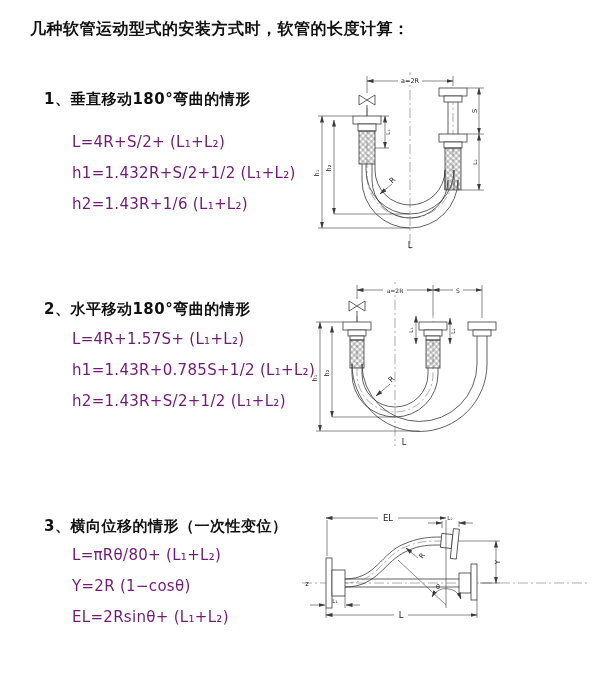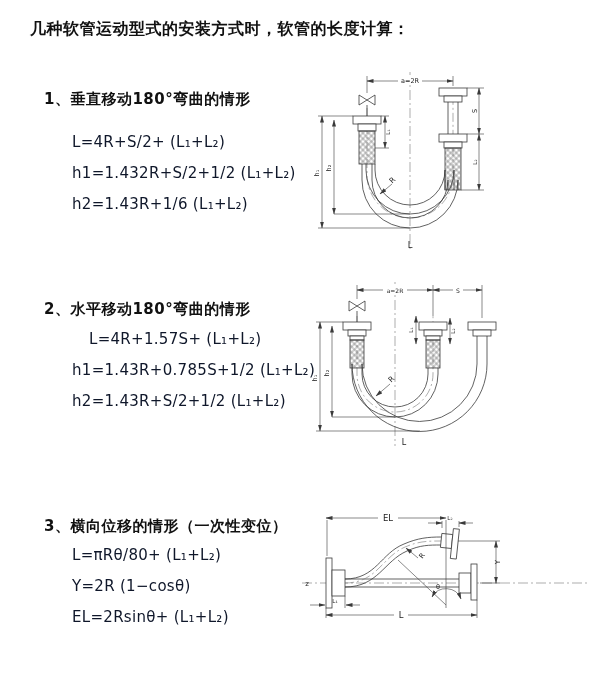--- a/index.html
+++ b/index.html
@@ -9,39 +9,39 @@
     color:#111;
   }
   .title{
     position:absolute;left:30px;top:19px;
     font-size:16px;font-weight:bold;letter-spacing:.5px;white-space:nowrap;
   }
   .sec-heading{
     position:absolute;font-size:15px;font-weight:bold;letter-spacing:.5px;white-space:nowrap;
   }
   .formula{
-    position:absolute;font-size:15px;color:#0f172a;letter-spacing:.3px;white-space:nowrap;
+    position:absolute;font-size:15px;color:#701a75;letter-spacing:.3px;white-space:nowrap;
   }
   .diagram{position:absolute;}
   svg text{fill:#222;font-family:"DejaVu Sans",sans-serif;}
 </style>
 </head>
 <body>
 
 <div class="page">
 
   <div class="title">几种软管运动型式的安装方式时，软管的长度计算：</div>
 
   <div class="sec-heading" style="left:44px;top:90px">1、垂直移动180°弯曲的情形</div>
   <div class="formula" style="left:72px;top:133px">L=4R+S/2+ (L₁+L₂)</div>
   <div class="formula" style="left:72px;top:164px">h1=1.432R+S/2+1/2 (L₁+L₂)</div>
   <div class="formula" style="left:72px;top:195px">h2=1.43R+1/6 (L₁+L₂)</div>
 
   <div class="sec-heading" style="left:44px;top:300px">2、水平移动180°弯曲的情形</div>
-  <div class="formula" style="left:89px;top:330px">L=4R+1.57S+ (L₁+L₂)</div>
+  <div class="formula" style="left:72px;top:330px">L=4R+1.57S+ (L₁+L₂)</div>
   <div class="formula" style="left:72px;top:361px">h1=1.43R+0.785S+1/2 (L₁+L₂)</div>
   <div class="formula" style="left:72px;top:392px">h2=1.43R+S/2+1/2 (L₁+L₂)</div>
 
   <div class="sec-heading" style="left:44px;top:517px">3、横向位移的情形（一次性变位）</div>
   <div class="formula" style="left:72px;top:546px">L=πRθ/80+ (L₁+L₂)</div>
   <div class="formula" style="left:72px;top:577px">Y=2R (1−cosθ)</div>
   <div class="formula" style="left:72px;top:608px">EL=2Rsinθ+ (L₁+L₂)</div>
 
   <svg class="diagram" style="left:312px;top:68px" width="185" height="190" viewBox="0 0 185 190">
     <defs>

